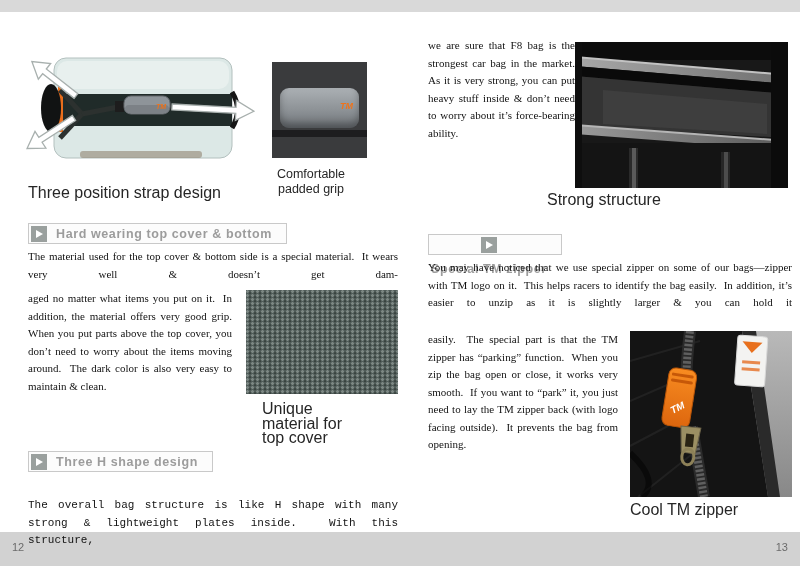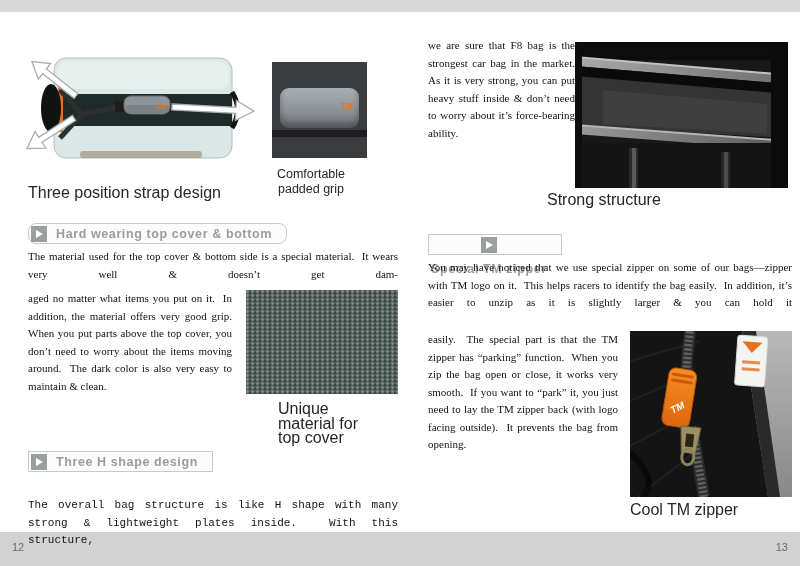--- a/index.html
+++ b/index.html
@@ -43,21 +43,21 @@
   .grip-logo{position:absolute;right:6px;top:13px;color:#ee731b;font:italic bold 9px "Liberation Sans",sans-serif;}
   .grip-strap{position:absolute;left:0;top:68px;width:95px;height:7px;background:#1d1d1f;}
 
   
   .float-fig{float:right;width:152px;margin-left:14px;}
   #swatch{width:152px;height:104px;background-color:#4f5b58;
     background-image:
       radial-gradient(circle at 1.5px 1.5px,#7d8884 1.1px,rgba(0,0,0,0) 1.6px),
       radial-gradient(circle at 4px 3.5px,#39433f 1px,rgba(0,0,0,0) 1.4px);
     background-size:5px 4px;}
-  #swatch-caption{margin:8px 0 0 32px;width:100px;}
+  #swatch-caption{margin:8px 0 0 16px;width:100px;}
 
   
   .float-fig2{float:right;width:162px;margin-left:12px;}
   #zipper-caption{margin:6px 0 0 0;}
 
   svg{display:block;}
 </style>
 </head>
 <body>
 
@@ -103,21 +103,21 @@
 <div class="abs caption" style="left:28px;top:186px;">Three position strap design</div>
 
 <div class="abs" id="grip-figure">
   <div class="grip-pill">
     <span class="grip-logo">TM</span>
   </div>
   <div class="grip-strap"></div>
 </div>
 <div class="abs caption" style="left:266px;top:167px;width:90px;text-align:center;font-size:12.5px;">Comfortable padded grip</div>
 
-<div class="abs sec-head" style="left:28px;top:223px;border-radius:8px;">
+<div class="abs sec-head" style="left:28px;top:223px;">
   <span class="play-icon">
     <svg width="10" height="10" viewBox="0 0 10 10">
         <polygon points="2,1 9,5 2,9" fill="#ffffff"></polygon>
       </svg>
   </span>
   <span class="sec-label">Hard wearing top cover &amp; bottom</span>
 </div>
 
 <div class="abs body-text jlast" style="left:28px;top:248px;width:370px;">The material used for the top cover &amp; bottom side is a special material.  It wears very well &amp; doesn’t get dam-</div>
 

